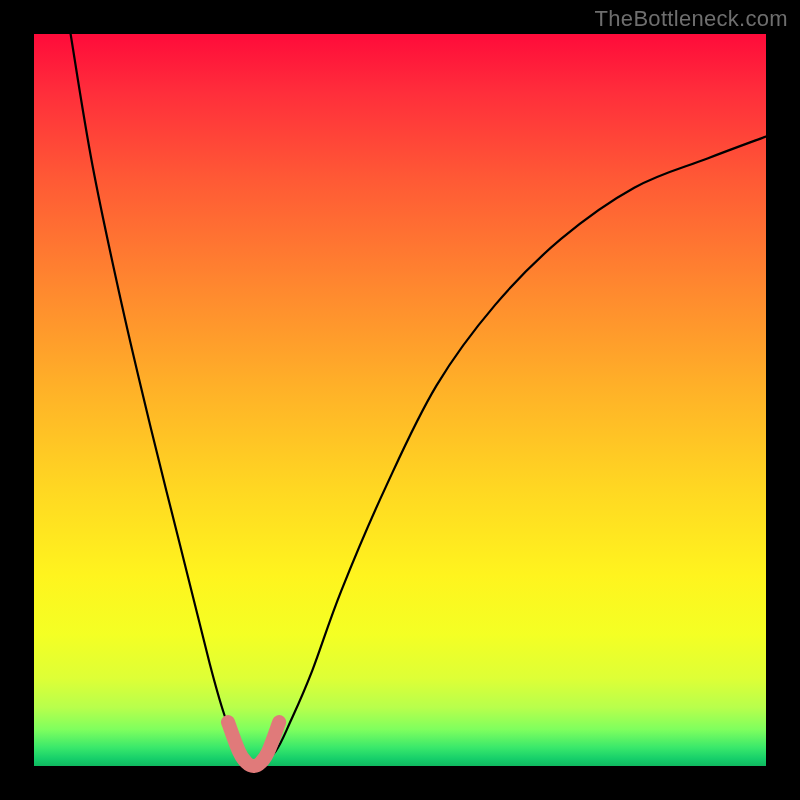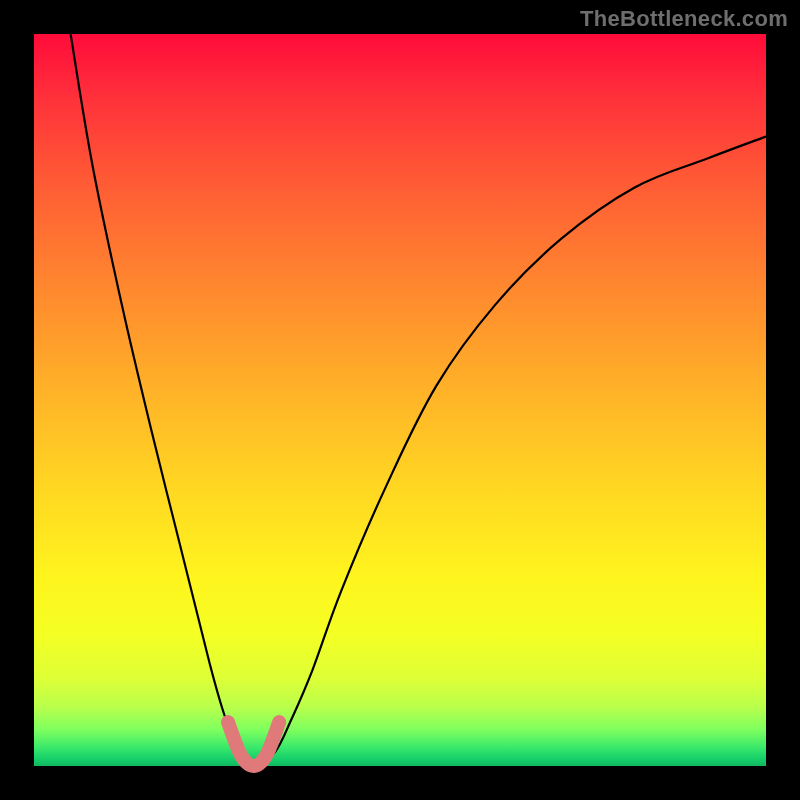--- a/index.html
+++ b/index.html
@@ -43,21 +43,21 @@
       #16cf6a 99%,
       #0fb95f 100%
     );
   }
   .watermark {
     position: absolute;
     top: 6px;
     right: 12px;
     color: #6e6e6e;
     font-size: 22px;
-    font-weight: 700;
+    font-weight: 400;
     letter-spacing: 0.3px;
     z-index: 5;
   }
   svg.curves {
     position: absolute;
     left: 0;
     top: 0;
     width: 732px;
     height: 732px;
     overflow: visible;

